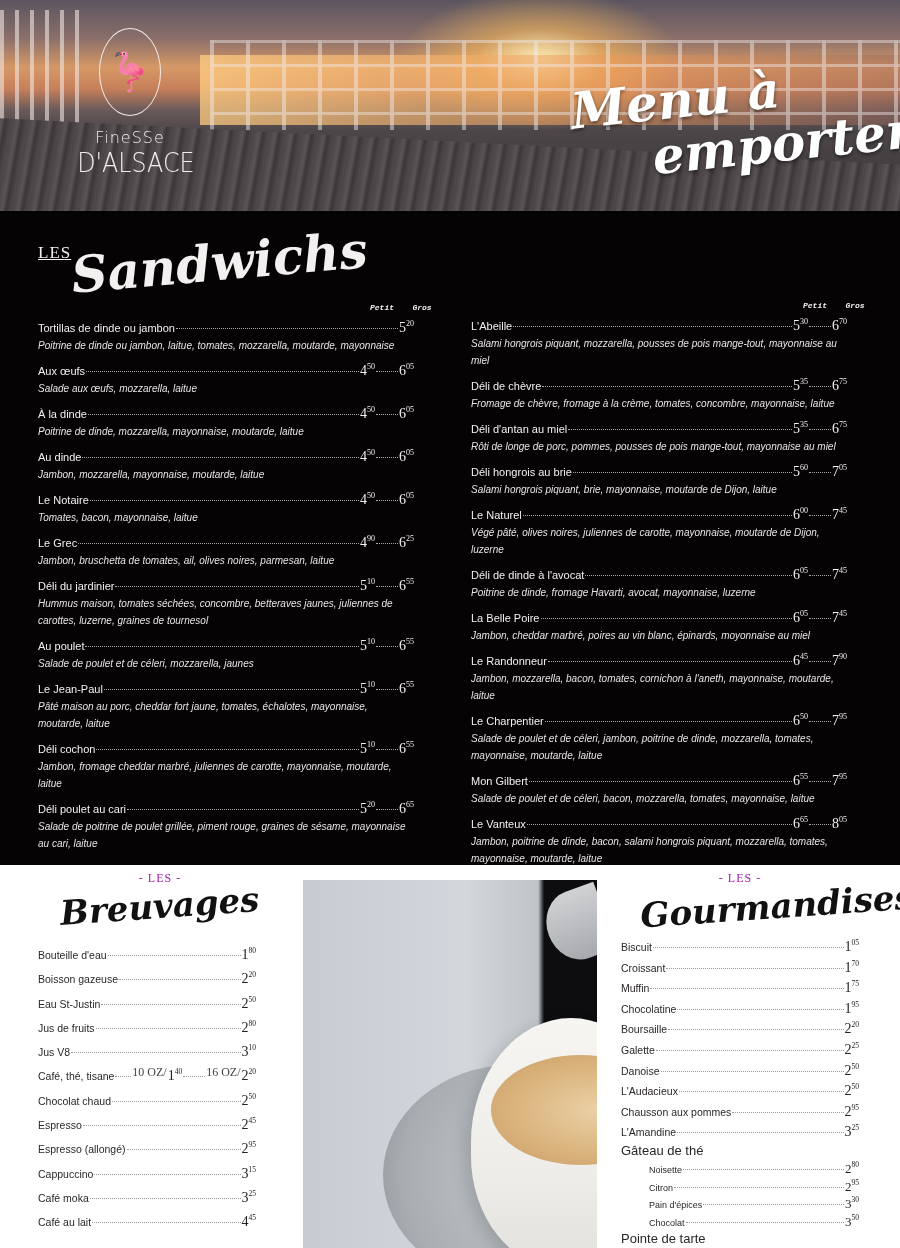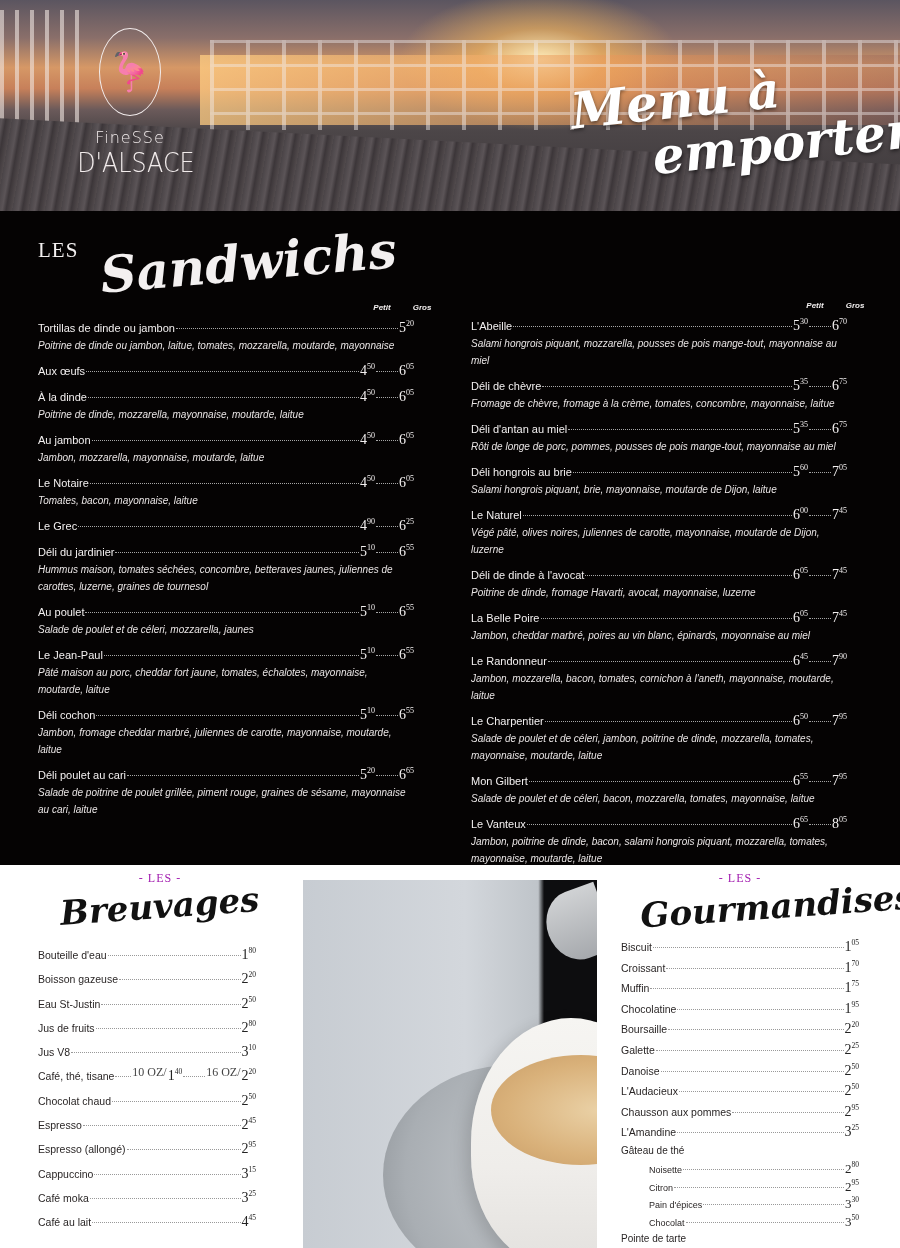--- a/index.html
+++ b/index.html
@@ -49,30 +49,30 @@
     text-shadow: 0 2px 4px rgba(0,0,0,0.5);
   }
   .hero-title .l1 { font-size: 50px; line-height: 54px; display: block; transform: rotate(-6deg); margin-left: 10px; }
   .hero-title .l2 { font-size: 50px; line-height: 54px; display: block; transform: rotate(-6deg); margin-left: 92px; margin-top: -4px; }
 
   
   .sandwiches {
     position: absolute; left: 0; top: 211px; width: 900px; height: 654px; background: #050303; color: #f3f0f0;
   }
   .sw-header { position: absolute; left: 38px; top: 22px; display: flex; align-items: flex-end; }
-  .sw-header .les { font-family: "Liberation Serif", serif; font-size: 21px; letter-spacing: 1px; margin-right: 22px; margin-bottom: 30px; }
+  .sw-header .les { font-family: "Liberation Serif", serif; font-size: 17px; letter-spacing: 1px; margin-right: 0; margin-bottom: 30px; text-decoration: underline; }
   .sw-header .script {
     font-family: "DejaVu Serif", serif; font-style: italic; font-weight: bold; font-size: 50px;
     transform: rotate(-5deg); display: inline-block; line-height: 60px;
   }
   .col { position: absolute; top: 92px; width: 390px; }
   .col.left { left: 38px; }
   .col.right { left: 471px; top: 92px; }
   .colhead { position: absolute; top: 0; right: -14px; font-size: 8px; font-weight: bold; font-style: italic; }
-  .colhead span { display: inline-block; width: 40px; text-align: center; }
+  .colhead span { display: inline-block; width: 40px; text-align: center; font-family: Liberation Mono, monospace; }
   .items { position: absolute; top: 12px; left: 0; width: 376px; }
   .col.right .items { top: 10px; }
   .item { margin-bottom: 4px; }
   .row { display: flex; align-items: baseline; font-size: 11px; line-height: 17px; white-space: nowrap; }
   .row .nm { flex: 0 0 auto; }
   .row .dots { flex: 1 1 auto; border-bottom: 1px dotted rgba(255,255,255,0.65); margin: 0 1px; transform: translateY(-3px); min-width: 8px; }
   .row .dots.short { flex: 0 0 22px; }
   .price { font-family: "Liberation Serif", serif; font-size: 14px; flex: 0 0 auto; }
   .price sup { font-size: 8px; vertical-align: 6px; }
   .desc { font-style: italic; font-size: 10px; line-height: 17px; color: #e8e4e4; white-space: normal; }
@@ -89,21 +89,21 @@
   .gour-head { left: 640px; top: 6px; width: 200px; }
   .list { position: absolute; }
   .bev-list { left: 38px; top: 76px; width: 218px; }
   .gour-list { left: 621px; top: 70px; width: 238px; }
   .list .row { color: #2a2626; font-size: 10.5px; line-height: 20.3px; }
   .gour-list .row { line-height: 16.6px; text-align: right; }
   .list .row .dots { border-bottom: 1px dotted #999; transform: translateY(-3px); }
   .list .price { font-size: 14px; color: #222; }
   .list .price sup { font-size: 7.5px; vertical-align: 6px; }
   .oz { font-family: "Liberation Serif", serif; font-size: 12px; color: #444; flex: 0 0 auto; margin-right: 1px; transform: translateY(-4px); }
-  .group-label { font-size: 10px; line-height: 16px; color: #2a2626; margin-top: 2px; }
+  .group-label { font-size: 13px; line-height: 16px; color: #2a2626; margin-top: 2px; }
   .sub .row { padding-left: 28px; font-size: 9px; line-height: 12.6px; }
   .sub .row .price { font-size: 13px; line-height: 12px; }
 
   .photo {
     position: absolute; left: 303px; top: 15px; width: 294px; height: 368px; overflow: hidden;
     background: linear-gradient(90deg, #c7ccd2 0%, #d3d7dc 55%, #bfc4c9 80%, #0d0d0f 82%, #0d0d0f 100%);
   }
   .photo .spout {
     position: absolute; left: 244px; top: 10px; width: 60px; height: 70px; border-radius: 50% 0 0 50%;
     background: linear-gradient(180deg, #d0d2d4, #a6a9ad); transform: rotate(-20deg);
@@ -161,34 +161,35 @@
           <div class="desc">Poitrine de dinde ou jambon, laitue, tomates, mozzarella, moutarde, mayonnaise</div>
         </div>
         <div class="item">
           <div class="row">
             <span class="nm">Aux œufs</span>
             <span class="dots"></span>
             <span class="price"><span>4</span><sup>50</sup></span>
             <span class="dots short"></span>
             <span class="price"><span>6</span><sup>05</sup></span>
           </div>
+          <div class="desc">Salade aux œufs, mozzarella, laitue</div>
         </div>
         <div class="item">
           <div class="row">
             <span class="nm">À la dinde</span>
             <span class="dots"></span>
             <span class="price"><span>4</span><sup>50</sup></span>
             <span class="dots short"></span>
             <span class="price"><span>6</span><sup>05</sup></span>
           </div>
           <div class="desc">Poitrine de dinde, mozzarella, mayonnaise, moutarde, laitue</div>
         </div>
         <div class="item">
           <div class="row">
-            <span class="nm">Au jambon</span>
+            <span class="nm">Au dinde</span>
             <span class="dots"></span>
             <span class="price"><span>4</span><sup>50</sup></span>
             <span class="dots short"></span>
             <span class="price"><span>6</span><sup>05</sup></span>
           </div>
           <div class="desc">Jambon, mozzarella, mayonnaise, moutarde, laitue</div>
         </div>
         <div class="item">
           <div class="row">
             <span class="nm">Le Notaire</span>
@@ -200,20 +201,21 @@
           <div class="desc">Tomates, bacon, mayonnaise, laitue</div>
         </div>
         <div class="item">
           <div class="row">
             <span class="nm">Le Grec</span>
             <span class="dots"></span>
             <span class="price"><span>4</span><sup>90</sup></span>
             <span class="dots short"></span>
             <span class="price"><span>6</span><sup>25</sup></span>
           </div>
+          <div class="desc">Jambon, bruschetta de tomates, ail, olives noires, parmesan, laitue</div>
         </div>
         <div class="item">
           <div class="row">
             <span class="nm">Déli du jardinier</span>
             <span class="dots"></span>
             <span class="price"><span>5</span><sup>10</sup></span>
             <span class="dots short"></span>
             <span class="price"><span>6</span><sup>55</sup></span>
           </div>
           <div class="desc">Hummus maison, tomates séchées, concombre, betteraves jaunes, juliennes de carottes, luzerne, graines de tournesol</div>

